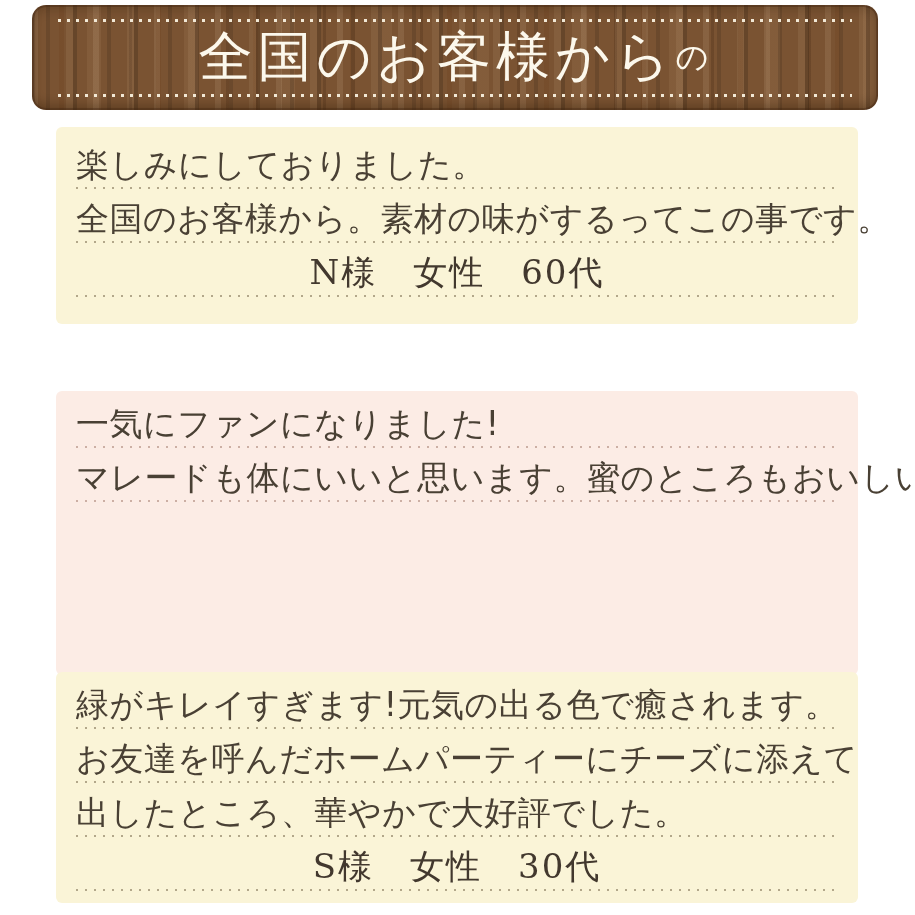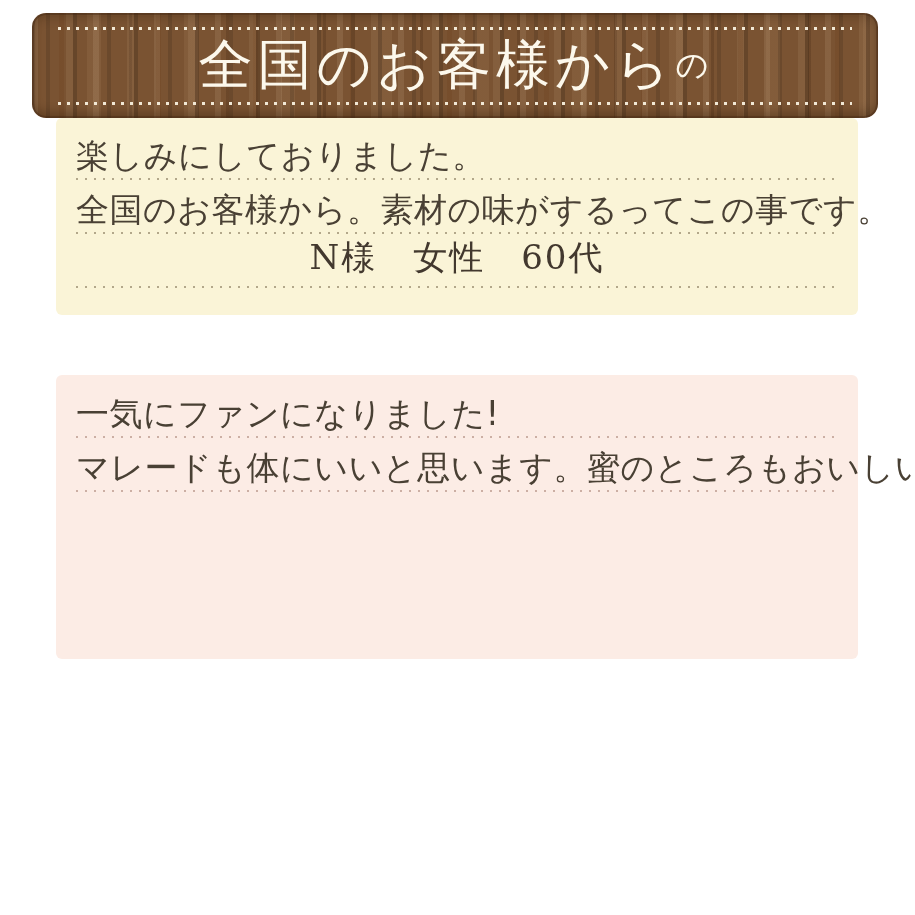--- a/index.html
+++ b/index.html
@@ -7,21 +7,21 @@
     position:relative;
     width:915px;height:915px;
     background:#ffffff;
     overflow:hidden;
     font-family:"DejaVu Sans", sans-serif;
   }
 
   
   .banner{
     position:absolute;
-    left:32px;top:13px;
+    left:32px;top:5px;
     width:846px;height:105px;
     border-radius:14px;
     background-color:#7a5332;
     background-image:
       repeating-linear-gradient(90deg,
         rgba(255,232,200,0.10) 0 6px,
         rgba(0,0,0,0)          6px 14px,
         rgba(0,0,0,0.12)       14px 18px,
         rgba(0,0,0,0)          18px 34px,
         rgba(255,228,190,0.08) 34px 41px,
@@ -60,43 +60,43 @@
   
   .card{
     position:absolute;
     left:56px;width:802px;
     border-radius:6px;
     box-sizing:border-box;
     padding:0 20px;
   }
   .card.cream{background:#faf4d7;--dot:#b2a78a;}
   .card.pink {background:#fcece5;--dot:#ccafa4;}
-  .card-1{top:118px;height:197px;padding-top:8px;}
-  .card-2{top:375px;height:284px;padding-top:9px;}
+  .card-1{top:127px;height:197px;padding-top:8px;}
+  .card-2{top:391px;height:284px;padding-top:3px;}
   .card-3{top:672px;height:231px;padding-top:3px;}
 
   .line{
     height:54px;
     display:flex;
     align-items:flex-end;
     background-image:repeating-linear-gradient(90deg,
       var(--dot) 0 2px, rgba(0,0,0,0) 2px 9px);
     background-repeat:no-repeat;
     background-size:100% 2px;
     background-position:left bottom;
   }
   .line > span{
     font-size:33px;
     line-height:1;
     padding-bottom:8px;
     color:#494034;
     letter-spacing:0.5px;
     white-space:nowrap;
   }
-  .line.attr{justify-content:center;align-items:center;}
+  .line.attr{justify-content:center;}
   .line.attr > span{
     font-family:"DejaVu Serif", serif;
     font-size:34px;
     color:#42382e;
     letter-spacing:2px;
   }
 </style>
 </head>
 <body>
 
@@ -125,14 +125,28 @@
 
   <div class="card pink card-2">
     <div class="line">
       <span>一気にファンになりました!</span>
     </div>
     <div class="line">
       <span>マレードも体にいいと思います。蜜のところもおいしい!</span>
     </div>
   </div>
 
+  <div class="card cream card-3">
+    <div class="line">
+      <span>緑がキレイすぎます!元気の出る色で癒されます。</span>
+    </div>
+    <div class="line">
+      <span>お友達を呼んだホームパーティーにチーズに添えて</span>
+    </div>
+    <div class="line">
+      <span>出したところ、華やかで大好評でした。</span>
+    </div>
+    <div class="line attr">
+      <span>S様　女性　30代</span>
+    </div>
+  </div>
 
 </div>
 
 </body></html>

